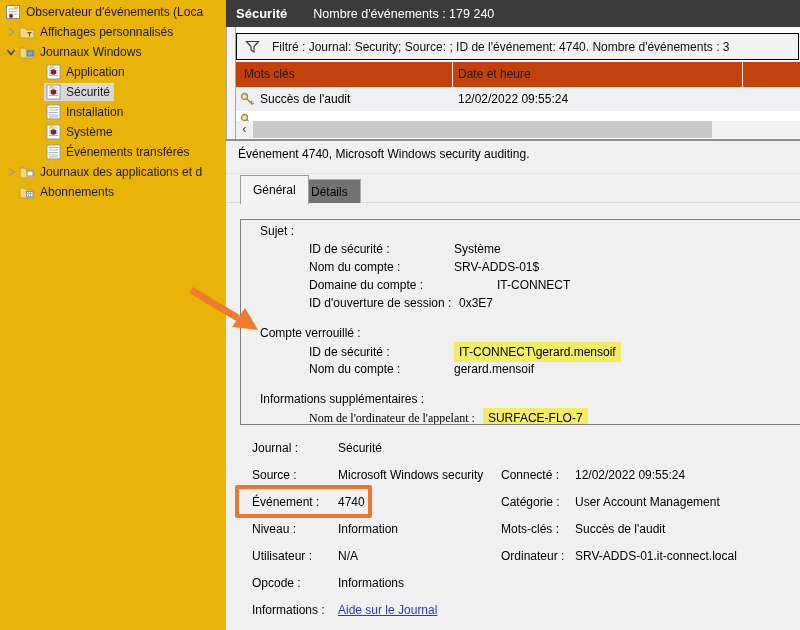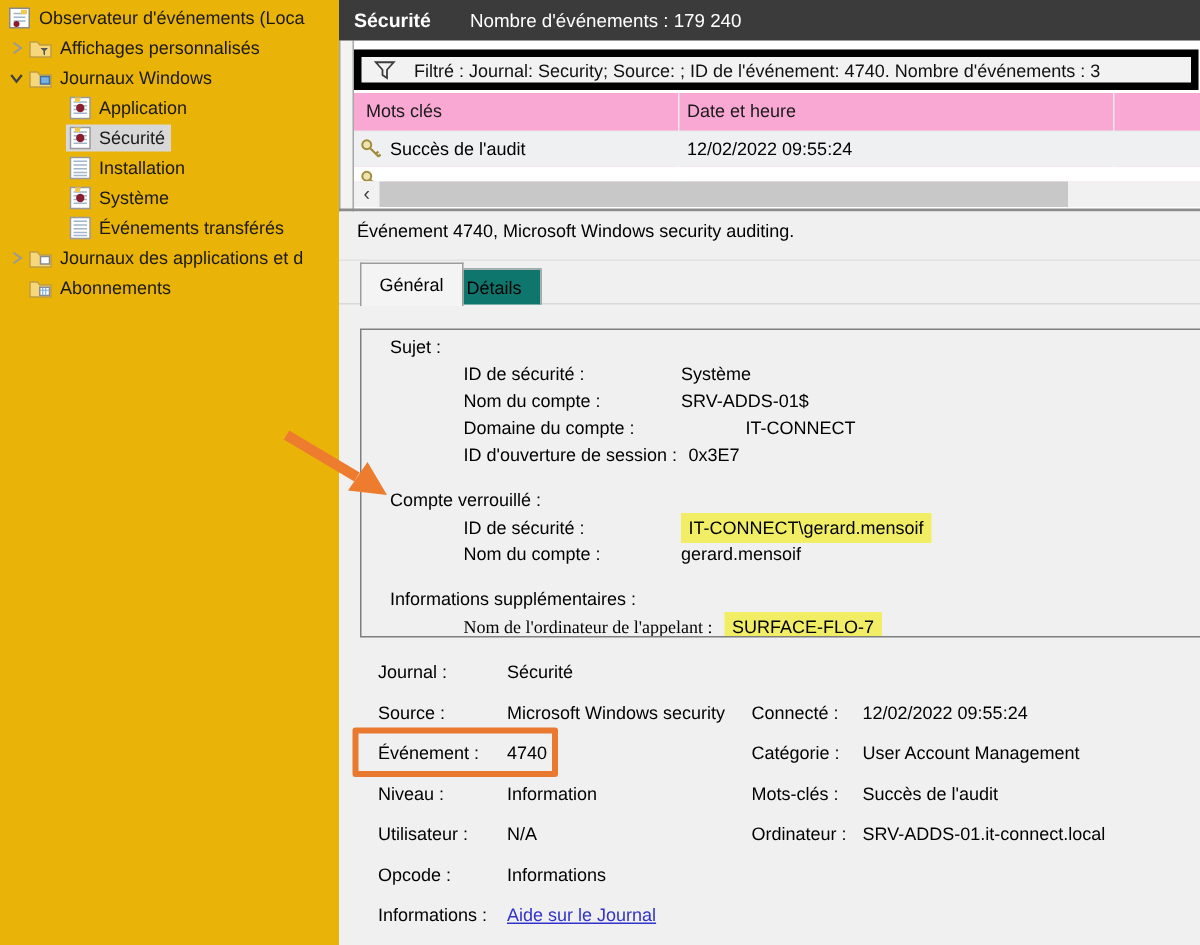--- a/index.html
+++ b/index.html
@@ -23,25 +23,25 @@
   .splitter{position:absolute;left:226px;top:27px;width:10px;height:603px;background:#f3f3f3;
             border-left:1px solid #a6a6a6;border-right:1px solid #a6a6a6;box-sizing:border-box;}
 
   
   .titlebar{position:absolute;left:226px;top:0;width:574px;height:27px;background:#3b3b3b;color:#fff;
             display:flex;align-items:center;}
   .tb-title{font-weight:bold;font-size:13px;margin-left:10px;}
   .tb-sub{font-size:12.5px;margin-left:26px;}
 
   .filterbar{position:absolute;left:236px;top:33px;width:563px;height:27px;background:#f2f2f2;
-             border:5px solid #000000;box-sizing:border-box;display:flex;align-items:center;}
+             border:1px solid #000000;box-sizing:border-box;display:flex;align-items:center;}
   .filterbar .ficon{margin-left:8px;}
   .filterbar .ftext{margin-left:12px;color:#111;}
 
-  .listview{position:absolute;left:236px;top:62px;width:564px;height:59px;background:#f9a8d4;}
+  .listview{position:absolute;left:236px;top:62px;width:564px;height:59px;background:#c2410c;}
   .lv-colline{position:absolute;top:0;width:1px;height:59px;background:#ececec;}
   .lv-head{position:absolute;left:0;top:0;width:564px;height:26px;border-bottom:1px solid #ececec;box-sizing:border-box;}
   .lv-h1{position:absolute;left:8px;top:5px;color:#1a1a1a;}
   .lv-h2{position:absolute;left:222px;top:5px;color:#1a1a1a;}
   .lv-row{position:absolute;left:0;top:26px;width:564px;height:23px;background:#eff0f1;}
   .lv-key{position:absolute;left:4px;top:4px;}
   .lv-c1{position:absolute;left:24px;top:4px;}
   .lv-c2{position:absolute;left:222px;top:4px;}
   .lv-partial{position:absolute;left:0;top:49px;width:564px;height:10px;overflow:hidden;background:#fff;}
   .lv-partial svg{position:absolute;left:4px;top:2px;}
@@ -52,21 +52,21 @@
   .hs-thumb{position:absolute;left:17px;top:0;width:459px;height:17px;background:#c8c8c8;}
 
   .pane-sep{position:absolute;left:226px;top:139px;width:574px;height:2px;background:#8c8c8c;}
 
   .preview{position:absolute;left:226px;top:141px;width:574px;height:489px;background:#f0f0f0;}
   .pv-title{position:absolute;left:12px;top:6px;color:#000;}
   .pv-titleline{position:absolute;left:0;top:32px;width:574px;height:1px;background:#e2e2e2;}
   .tabline{position:absolute;left:0;top:61px;width:574px;height:1px;background:#d9d9d9;}
   .tab{position:absolute;box-sizing:border-box;display:flex;align-items:center;padding:0 12px;cursor:default;}
   .tab.active{left:14px;top:34px;height:29px;background:#f4f4f4;border:1px solid #9c9c9c;border-bottom:none;z-index:3;}
-  .tab.inactive{left:72px;top:38px;height:24px;background:#0f766e;border:1px solid #adadad;border-bottom:none;z-index:2;}
+  .tab.inactive{left:72px;top:38px;height:24px;background:#737373;border:1px solid #adadad;border-bottom:none;z-index:2;}
 
   .detailbox{position:absolute;left:14px;top:78px;width:562px;height:206px;background:#f0f0f0;
              border:1px solid #7f7f7f;box-sizing:border-box;overflow:hidden;padding-top:2px;}
   .dline{height:18px;line-height:18px;white-space:nowrap;}
   .dblank{height:12px;}
   .dsec{padding-left:19px;}
   .dfld{padding-left:68px;}
   .dlbl{display:inline-block;width:145px;}
   .dval{display:inline-block;}
   .dval.shift43{margin-left:43px;}

